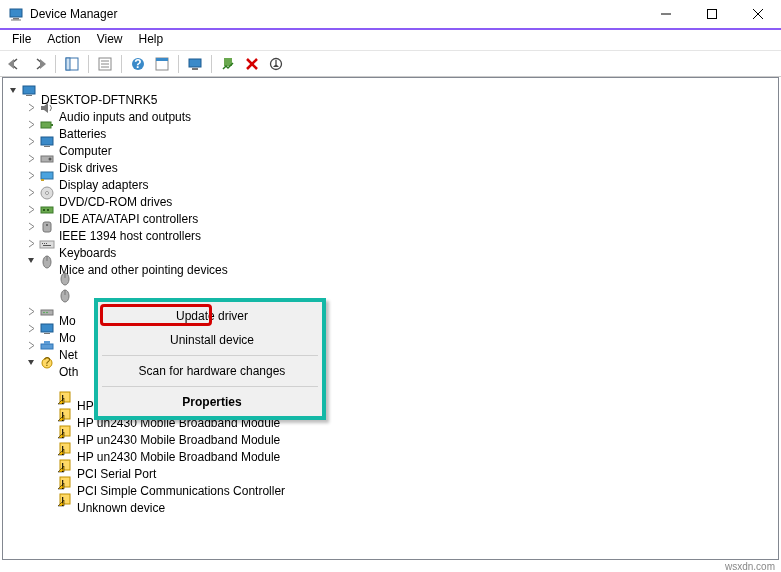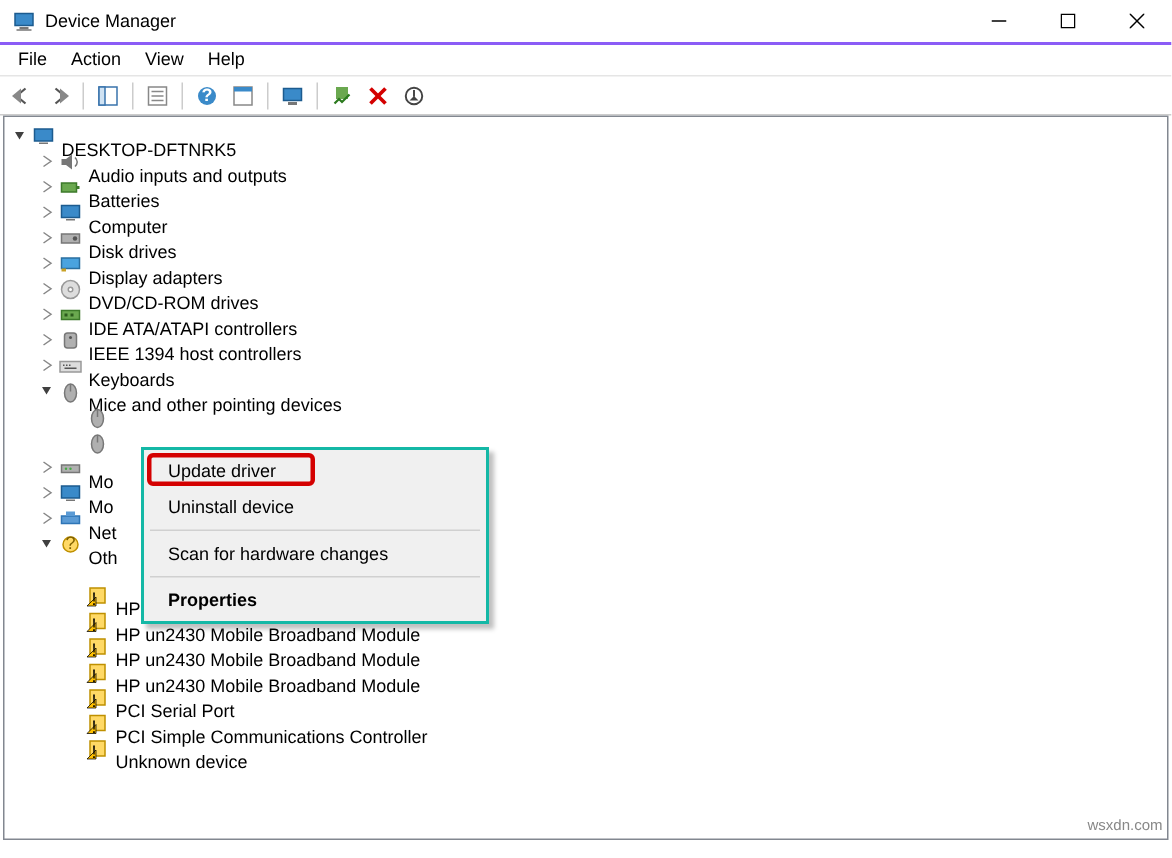--- a/index.html
+++ b/index.html
@@ -22,27 +22,27 @@
 .tree { user-select: none; }
 .node { display: flex; align-items: center; height: 17px; white-space: nowrap; }
 .twisty { width: 16px; height: 16px; display: flex; align-items: center; justify-content: center; cursor: default; flex-shrink: 0; }
 .node-icon { width: 16px; height: 16px; margin-right: 4px; flex-shrink: 0; display:flex; align-items:center; justify-content:center; }
 .node-label { white-space: nowrap; margin-top: 18px; }
 
 .indent-0 { padding-left: 2px; }
 .indent-1 { padding-left: 20px; }
 .indent-2 { padding-left: 38px; }
 
-.context-menu { position: absolute; left: 94px; top: 298px; width: 232px; background: #f0f0f0; border: 2px solid #14b8a6; box-shadow: 3px 3px 3px rgba(0,0,0,0.25); padding: 2px; z-index: 10; }
+.context-menu { position: absolute; left: 94px; top: 298px; width: 232px; background: #f0f0f0; border: 4px solid #14b8a6; box-shadow: 3px 3px 3px rgba(0,0,0,0.25); padding: 2px; z-index: 10; text-align: center; }
 .context-menu .item { padding: 5px 10px 5px 14px; cursor: default; }
 .context-menu .item.bold { font-weight: 700; }
 .context-menu .sep { height: 1px; background: #d0d0d0; margin: 3px 2px; }
 .context-menu .highlight-box { position: absolute; border: 3px solid #d40000; border-radius: 4px; pointer-events: none; }
 
-.watermark { position: absolute; right: 6px; bottom: 16px; font-size: 10px; color: #888; }
+.watermark { position: absolute; right: 6px; bottom: 0; font-size: 10px; color: #888; }
 
 
 svg { display: block; }
 
 ::-webkit-scrollbar { width: 17px; background: #f0f0f0; }
 ::-webkit-scrollbar-thumb { background: #c2c2c2; }
 ::-webkit-scrollbar-button { background: #f0f0f0; height: 17px; }
 </style>
 </head>
 <body>

